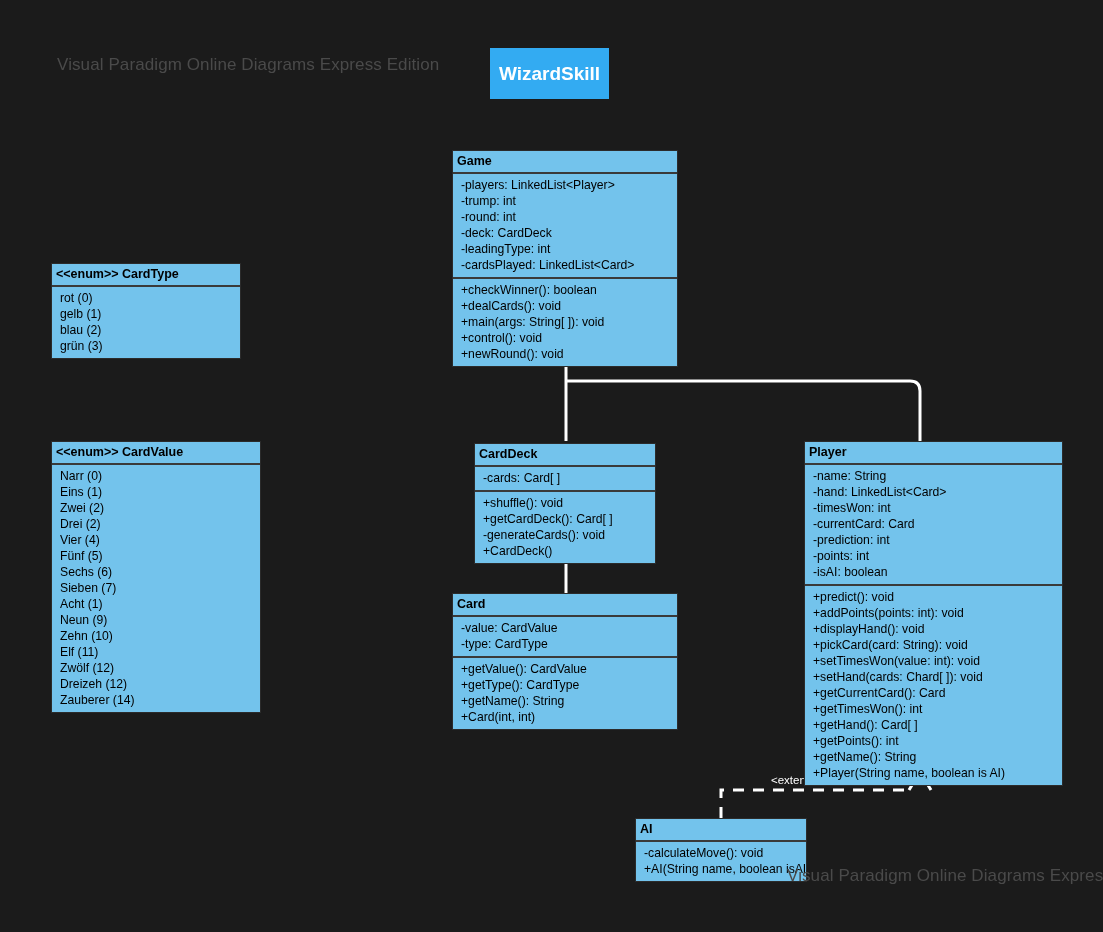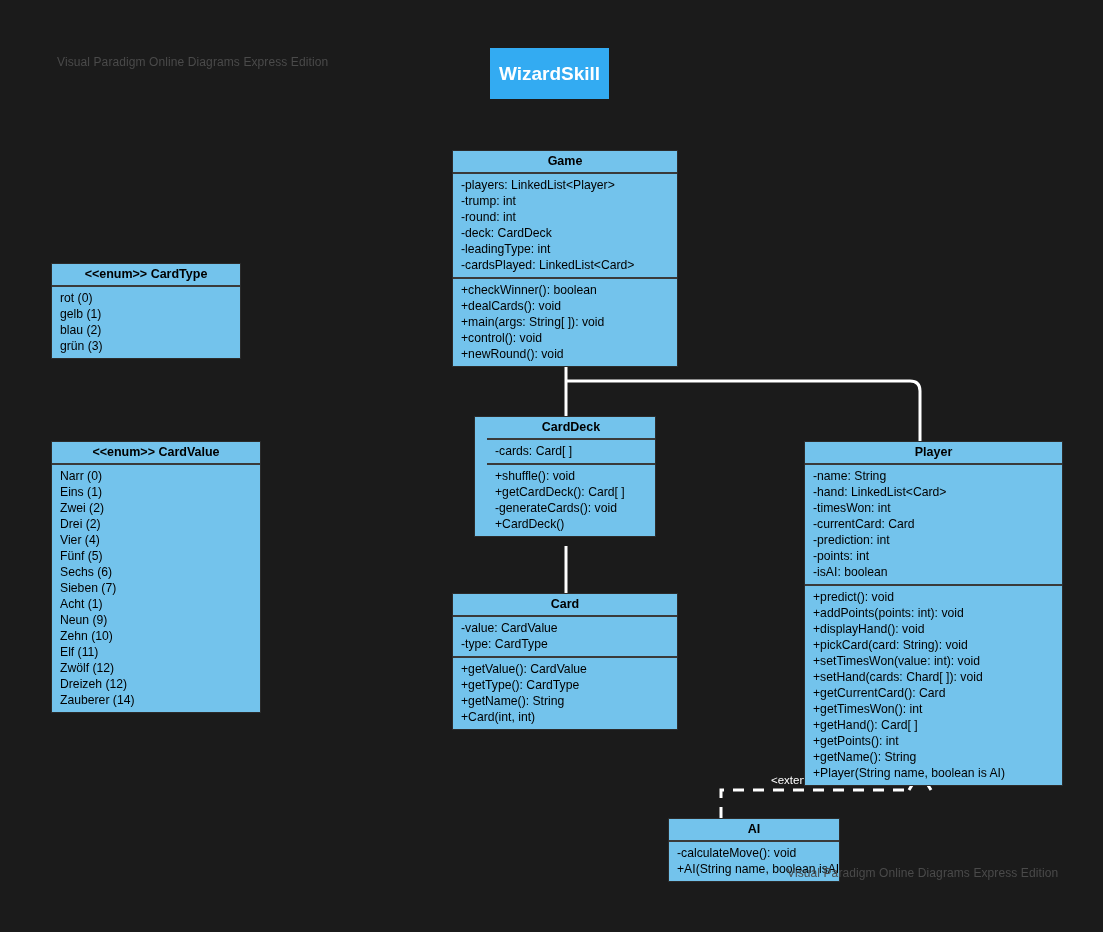--- a/index.html
+++ b/index.html
@@ -13,21 +13,21 @@
     height: 932px;
     background: #1b1b1b;
     overflow: hidden;
     font-family: "Liberation Sans", sans-serif;
   }
 
   
   .watermark {
     position: absolute;
     color: #4a4a4a;
-    font-size: 12px;
+    font-size: 17px;
     white-space: nowrap;
     letter-spacing: 0.1px;
   }
   #wm-top  { left: 57px;  top: 55px; }
   #wm-bot  { left: 787px; top: 866px; }
 
   
   #title-banner {
     position: absolute;
     left: 490px;
@@ -47,21 +47,20 @@
   }
 
   
   .uml {
     position: absolute;
     background: #73c3ec;
     border: 1px solid #2b2b2b;
     box-sizing: border-box;
   }
   .uml .hdr {
-    text-align: center;
     font-size: 12.5px;
     font-weight: bold;
     color: #000000;
     padding: 3px 4px 4px 4px;
     border-bottom: 2px solid #3a3a3a;
     line-height: 14px;
     white-space: nowrap;
     overflow: hidden;
   }
   .uml .compartment {
@@ -77,24 +76,24 @@
     line-height: 16px;
     padding: 0 5px 0 8px;
     white-space: nowrap;
     overflow: hidden;
   }
 
   
   #cls-game     { left: 452px; top: 150px; width: 226px; }
   #cls-cardtype { left: 51px;  top: 263px; width: 190px; }
   #cls-cardvalue{ left: 51px;  top: 441px; width: 210px; }
-  #cls-carddeck { left: 474px; top: 416px; width: 182px; padding-left: 12px; }
+  #cls-carddeck { left: 474px; top: 443px; width: 182px; }
   #cls-card     { left: 452px; top: 593px; width: 226px; }
   #cls-player   { left: 791px; top: 441px; width: 259px; margin-left: 13px; }
-  #cls-ai       { left: 635px; top: 818px; width: 172px; margin-left: 33px; }
+  #cls-ai       { left: 635px; top: 818px; width: 172px; }
 
   
   #connectors {
     position: absolute;
     left: 0;
     top: 0;
     width: 1103px;
     height: 932px;
     pointer-events: none;
   }

